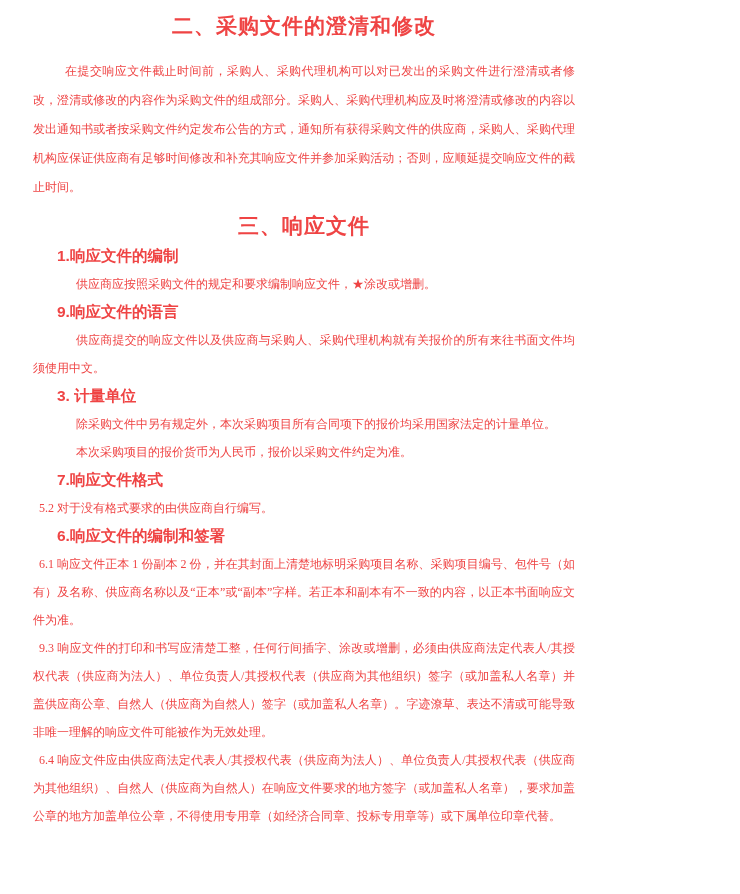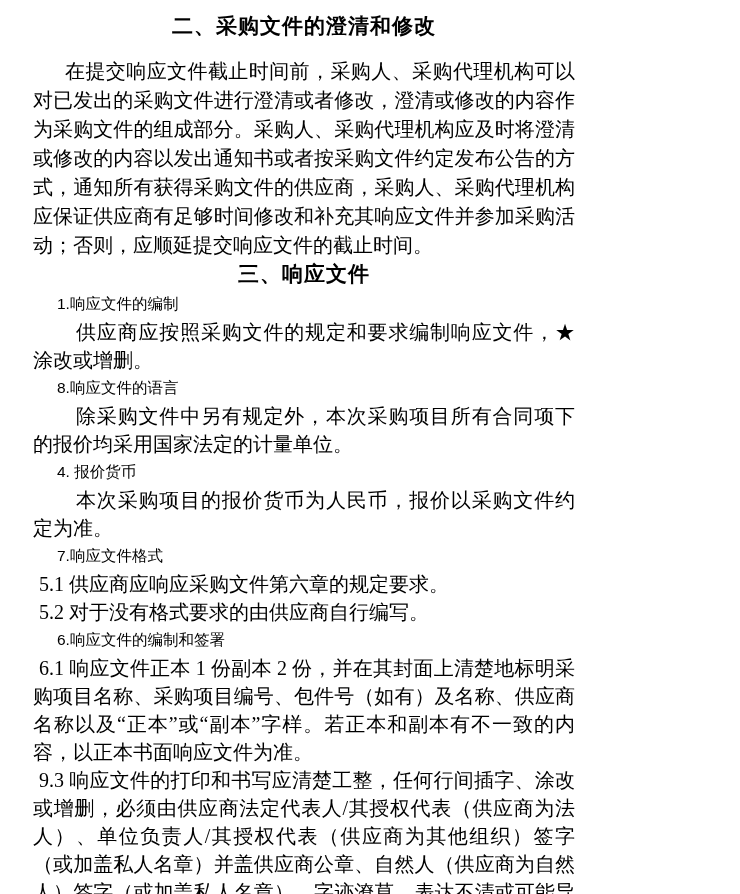--- a/index.html
+++ b/index.html
@@ -7,49 +7,49 @@
     padding: 0;
     background: #ffffff;
   }
   .page {
     position: relative;
     width: 608px;
     height: 894px;
     box-sizing: border-box;
     padding: 10px 33px 8px 33px;
     background: #ffffff;
-    color: #000000;
+    color: #ef4444;
     font-family: "Liberation Serif", "DejaVu Serif", serif;
     overflow: hidden;
   }
   .doc-title {
     font-family: "Liberation Sans", "DejaVu Sans", sans-serif;
     font-weight: bold;
     font-size: 21px;
     line-height: 27px;
     text-align: center;
     letter-spacing: 1px;
     margin: 2px 0 18px 0;
   }
   .doc-title.t2 {
-    margin: 0 0 3px 0;
+    margin: 10px 0 3px 0;
   }
   .para {
     margin: 0;
-    font-size: 20px;
+    font-size: 12px;
     line-height: 29px;
     text-align: justify;
     word-break: break-all;
   }
   .p-first {
     text-indent: 32px;
   }
   .clause-heading {
     font-family: "Liberation Sans", "DejaVu Sans", sans-serif;
-    font-weight: normal;
+    font-weight: bold;
     font-size: 15.5px;
     line-height: 28px;
     margin: 0;
     padding-left: 24px;
   }
   .clause-body {
     line-height: 28px;
     text-indent: 43px;
   }
   .subitem {
@@ -64,29 +64,29 @@
 
   <h1 class="doc-title">二、采购文件的澄清和修改</h1>
 
   <p class="para p-first">在提交响应文件截止时间前，采购人、采购代理机构可以对已发出的采购文件进行澄清或者修改，澄清或修改的内容作为采购文件的组成部分。采购人、采购代理机构应及时将澄清或修改的内容以发出通知书或者按采购文件约定发布公告的方式，通知所有获得采购文件的供应商，采购人、采购代理机构应保证供应商有足够时间修改和补充其响应文件并参加采购活动；否则，应顺延提交响应文件的截止时间。</p>
 
   <h1 class="doc-title t2">三、响应文件</h1>
 
   <h2 class="clause-heading">1.响应文件的编制</h2>
   <p class="para clause-body">供应商应按照采购文件的规定和要求编制响应文件，★涂改或增删。</p>
 
-  <h2 class="clause-heading">8.响应文件的语言</h2>
+  <h2 class="clause-heading">9.响应文件的语言</h2>
+  <p class="para clause-body">供应商提交的响应文件以及供应商与采购人、采购代理机构就有关报价的所有来往书面文件均须使用中文。</p>
 
+  <h2 class="clause-heading">3. 计量单位</h2>
   <p class="para clause-body">除采购文件中另有规定外，本次采购项目所有合同项下的报价均采用国家法定的计量单位。</p>
 
-  <h2 class="clause-heading">4. 报价货币</h2>
   <p class="para clause-body">本次采购项目的报价货币为人民币，报价以采购文件约定为准。</p>
 
   <h2 class="clause-heading">7.响应文件格式</h2>
-  <p class="para subitem">5.1 供应商应响应采购文件第六章的规定要求。</p>
   <p class="para subitem">5.2 对于没有格式要求的由供应商自行编写。</p>
 
   <h2 class="clause-heading">6.响应文件的编制和签署</h2>
   <p class="para subitem">6.1 响应文件正本 1 份副本 2 份，并在其封面上清楚地标明采购项目名称、采购项目编号、包件号（如有）及名称、供应商名称以及“正本”或“副本”字样。若正本和副本有不一致的内容，以正本书面响应文件为准。</p>
   <p class="para subitem">9.3 响应文件的打印和书写应清楚工整，任何行间插字、涂改或增删，必须由供应商法定代表人/其授权代表（供应商为法人）、单位负责人/其授权代表（供应商为其他组织）签字（或加盖私人名章）并盖供应商公章、自然人（供应商为自然人）签字（或加盖私人名章）。字迹潦草、表达不清或可能导致非唯一理解的响应文件可能被作为无效处理。</p>
   <p class="para subitem">6.4 响应文件应由供应商法定代表人/其授权代表（供应商为法人）、单位负责人/其授权代表（供应商为其他组织）、自然人（供应商为自然人）在响应文件要求的地方签字（或加盖私人名章），要求加盖公章的地方加盖单位公章，不得使用专用章（如经济合同章、投标专用章等）或下属单位印章代替。</p>
 
 </div>
 
 </body></html>

